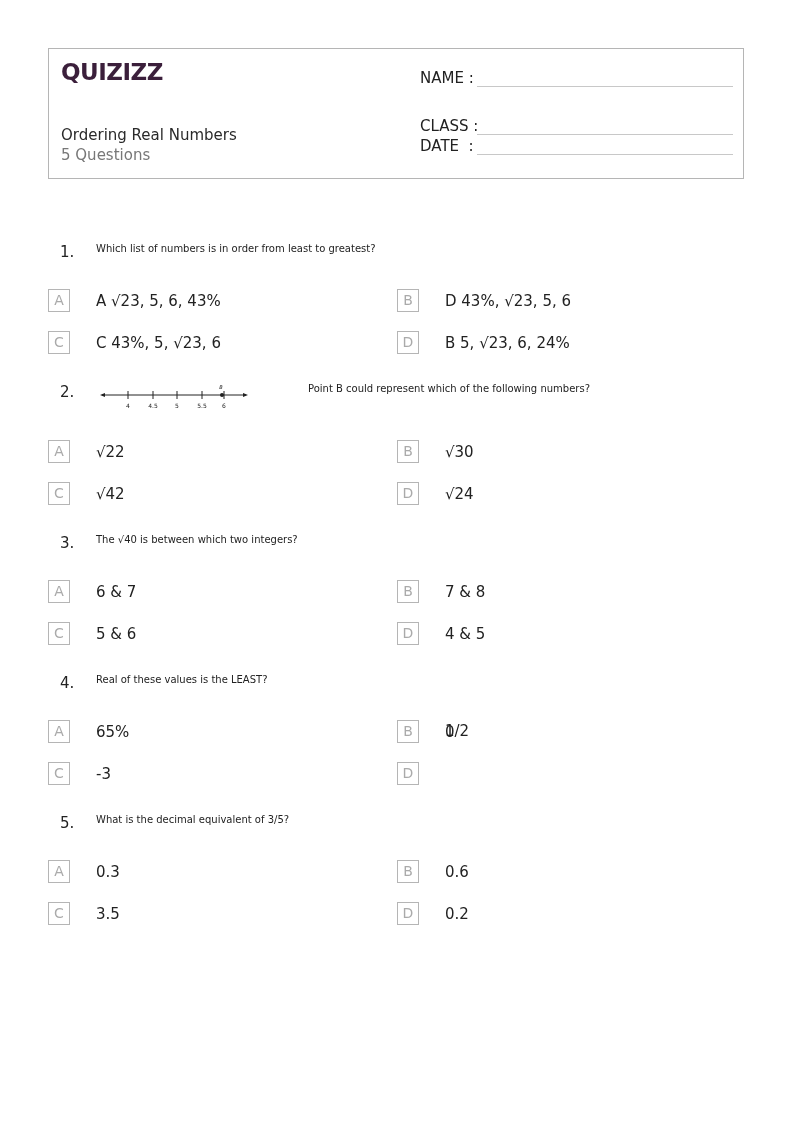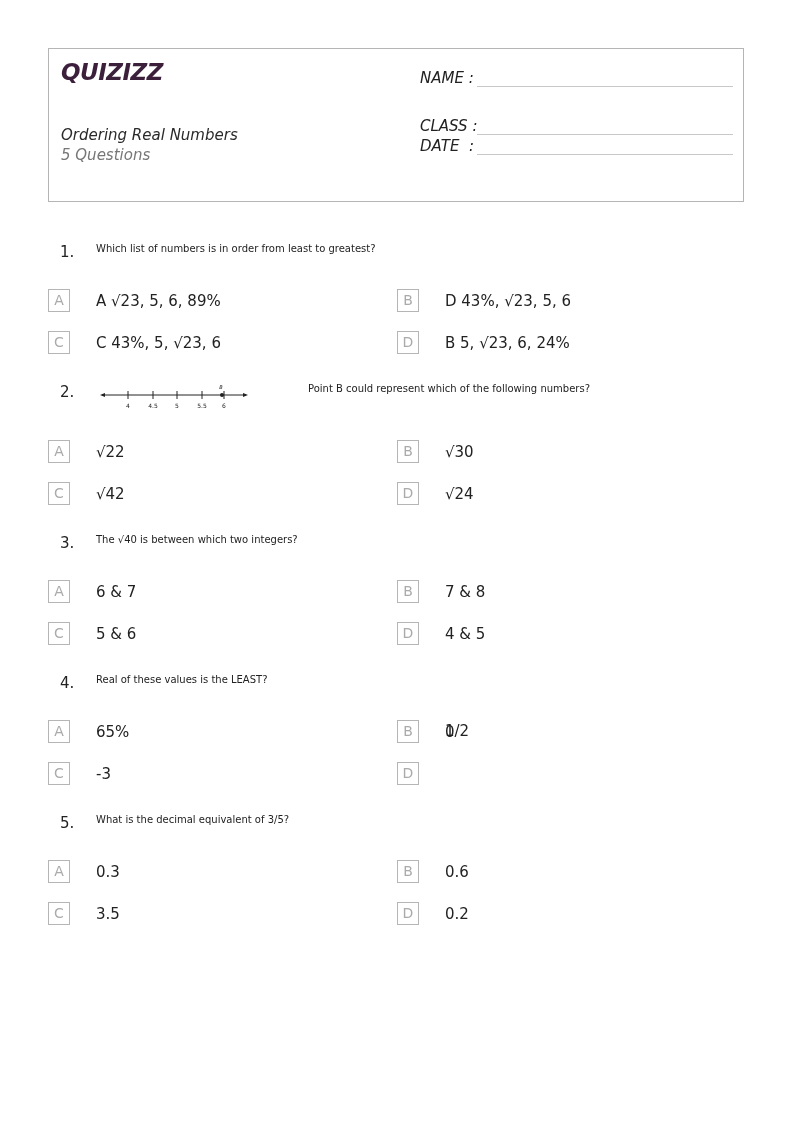--- a/index.html
+++ b/index.html
@@ -1,17 +1,17 @@
 <!DOCTYPE html>
 <html><head>
 <meta charset="utf-8">
 <style>
   html, body { margin: 0; padding: 0; background: #ffffff; }
   body { width: 794px; height: 1123px; position: relative; font-family: "DejaVu Sans", sans-serif; color: #222; overflow: hidden; }
-  .header-box { position: absolute; left: 48px; top: 48px; width: 696px; height: 154px; border: 1px solid #b5b5b5; box-sizing: border-box; font-style: italic; }
+  .header-box { position: absolute; left: 48px; top: 48px; width: 696px; height: 131px; border: 1px solid #b5b5b5; box-sizing: border-box; }
   .logo { position: absolute; left: 12px; top: 10px; font-family: "DejaVu Sans", sans-serif; font-weight: bold; font-size: 23px; color: #3b1f3b; letter-spacing: -0.5px; }
   .ws-title { position: absolute; left: 12px; top: 77px; font-size: 15px; color: #2a2a2a; }
   .ws-count { position: absolute; left: 12px; top: 97px; font-size: 15px; color: #777; }
   .field { position: absolute; left: 371px; font-size: 15px; color: #222; }
   .field .lbl { display: inline-block; width: 56px; }
   .field .line { position: absolute; left: 57px; top: 17px; width: 256px; border-bottom: 1px solid #c8c8c8; }
   .q-num { position: absolute; left: 60px; font-size: 15px; color: #222; }
   .q-text { position: absolute; left: 96px; font-size: 10px; color: #222; white-space: nowrap; }
   .opt-box { position: absolute; width: 22px; height: 23px; border: 1px solid #b5b5b5; box-sizing: border-box; font-size: 14px; color: #aaa; text-align: center; line-height: 21px; }
   .opt-text { position: absolute; font-size: 15px; color: #222; white-space: nowrap; }
@@ -36,21 +36,21 @@
   <div class="field" style="top:88px;">
     <span class="lbl"><span>DATE</span>&nbsp;&nbsp;<span>:</span></span>
     <span class="line"></span>
   </div>
 </div>
 
 <div>
   <div class="q-num" style="top:243px;">1.</div>
   <div class="q-text" style="top:243px;">Which list of numbers is in order from least to greatest?</div>
   <div class="opt-box" style="left:48px;top:289px;">A</div>
-  <div class="opt-text" style="left:96px;top:292px;">A √23, 5, 6, 89%</div>
+  <div class="opt-text" style="left:96px;top:292px;">A √23, 5, 6, 43%</div>
   <div class="opt-box" style="left:397px;top:289px;">B</div>
   <div class="opt-text" style="left:445px;top:292px;">D 43%, √23, 5, 6</div>
   <div class="opt-box" style="left:48px;top:331px;">C</div>
   <div class="opt-text" style="left:96px;top:334px;">C 43%, 5, √23, 6</div>
   <div class="opt-box" style="left:397px;top:331px;">D</div>
   <div class="opt-text" style="left:445px;top:334px;">B 5, √23, 6, 24%</div>
 </div>
 
 <div>
   <div class="q-num" style="top:383px;">2.</div>

